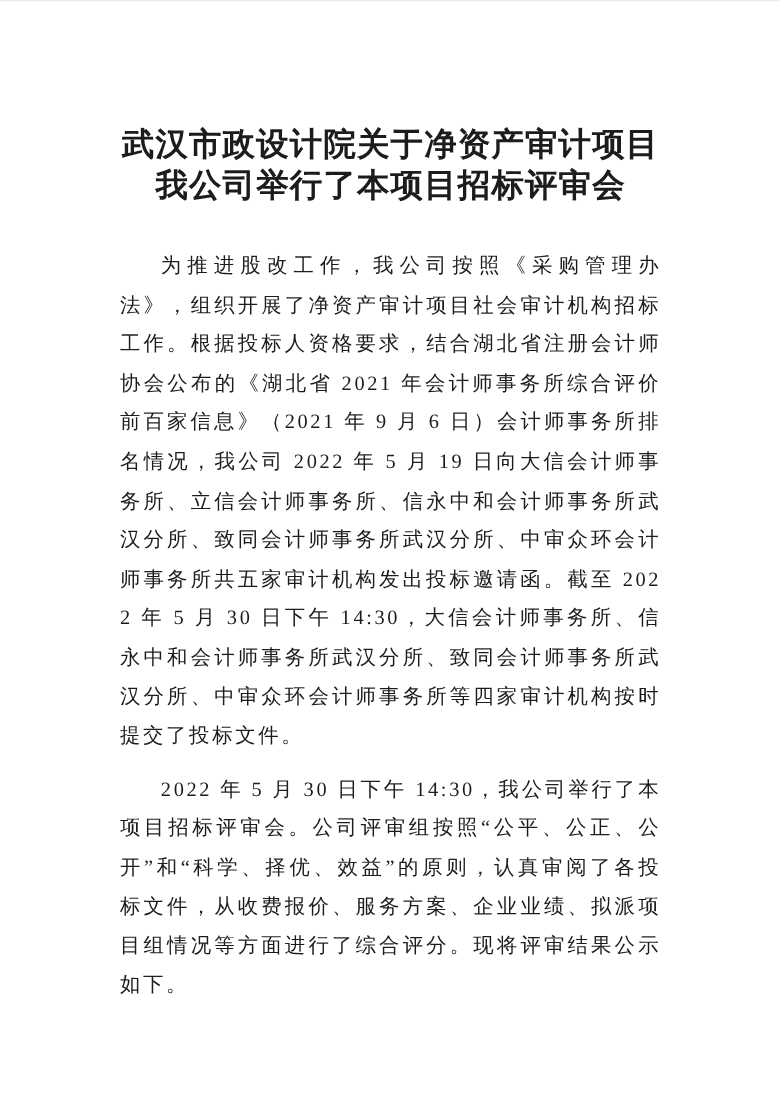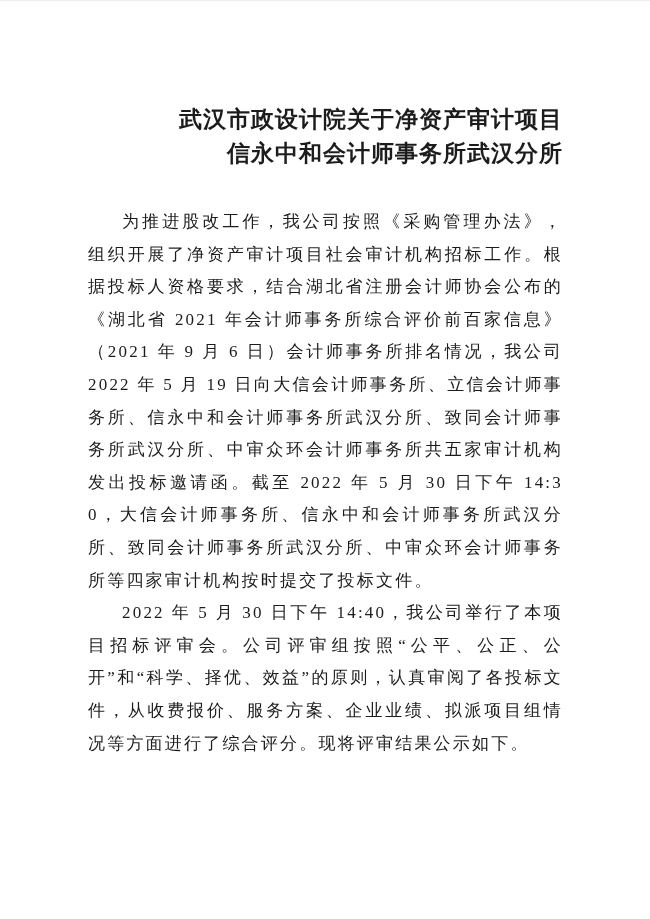--- a/index.html
+++ b/index.html
@@ -14,44 +14,44 @@
     box-sizing: border-box;
     background: #ffffff;
     border-top: 1px solid #ececec;
     padding: 102px 87px 0 88px;
     font-family: "Liberation Serif", "DejaVu Serif", serif;
     color: #1c1c1c;
     overflow: hidden;
   }
   .doc-title {
     margin: 0 0 35px 0;
-    text-align: right;
-    font-size: 23px;
+    text-align: center;
+    font-size: 27px;
     font-weight: 700;
     line-height: 34px;
     letter-spacing: 1px;
   }
   .doc-title .title-line {
     display: block;
   }
   .doc-body p {
-    margin: 0;
+    margin: 12px;
     font-size: 17px;
     line-height: 32.6px;
     letter-spacing: 2.2px;
     text-align: justify;
     text-indent: 2em;
     word-break: break-all;
   }
 </style>
 </head>
 <body>
 
 <div class="page">
   <h1 class="doc-title">
     <span class="title-line">武汉市政设计院关于净资产审计项目</span>
-    <span class="title-line">信永中和会计师事务所武汉分所</span>
+    <span class="title-line">我公司举行了本项目招标评审会</span>
   </h1>
   <div class="doc-body">
     <p>为推进股改工作，我公司按照《采购管理办法》，组织开展了净资产审计项目社会审计机构招标工作。根据投标人资格要求，结合湖北省注册会计师协会公布的《湖北省 2021 年会计师事务所综合评价前百家信息》（2021 年 9 月 6 日）会计师事务所排名情况，我公司 2022 年 5 月 19 日向大信会计师事务所、立信会计师事务所、信永中和会计师事务所武汉分所、致同会计师事务所武汉分所、中审众环会计师事务所共五家审计机构发出投标邀请函。截至 2022 年 5 月 30 日下午 14:30，大信会计师事务所、信永中和会计师事务所武汉分所、致同会计师事务所武汉分所、中审众环会计师事务所等四家审计机构按时提交了投标文件。</p>
-    <p>2022 年 5 月 30 日下午 14:40，我公司举行了本项目招标评审会。公司评审组按照“公平、公正、公开”和“科学、择优、效益”的原则，认真审阅了各投标文件，从收费报价、服务方案、企业业绩、拟派项目组情况等方面进行了综合评分。现将评审结果公示如下。</p>
+    <p>2022 年 5 月 30 日下午 14:30，我公司举行了本项目招标评审会。公司评审组按照“公平、公正、公开”和“科学、择优、效益”的原则，认真审阅了各投标文件，从收费报价、服务方案、企业业绩、拟派项目组情况等方面进行了综合评分。现将评审结果公示如下。</p>
   </div>
 </div>
 
 </body></html>

